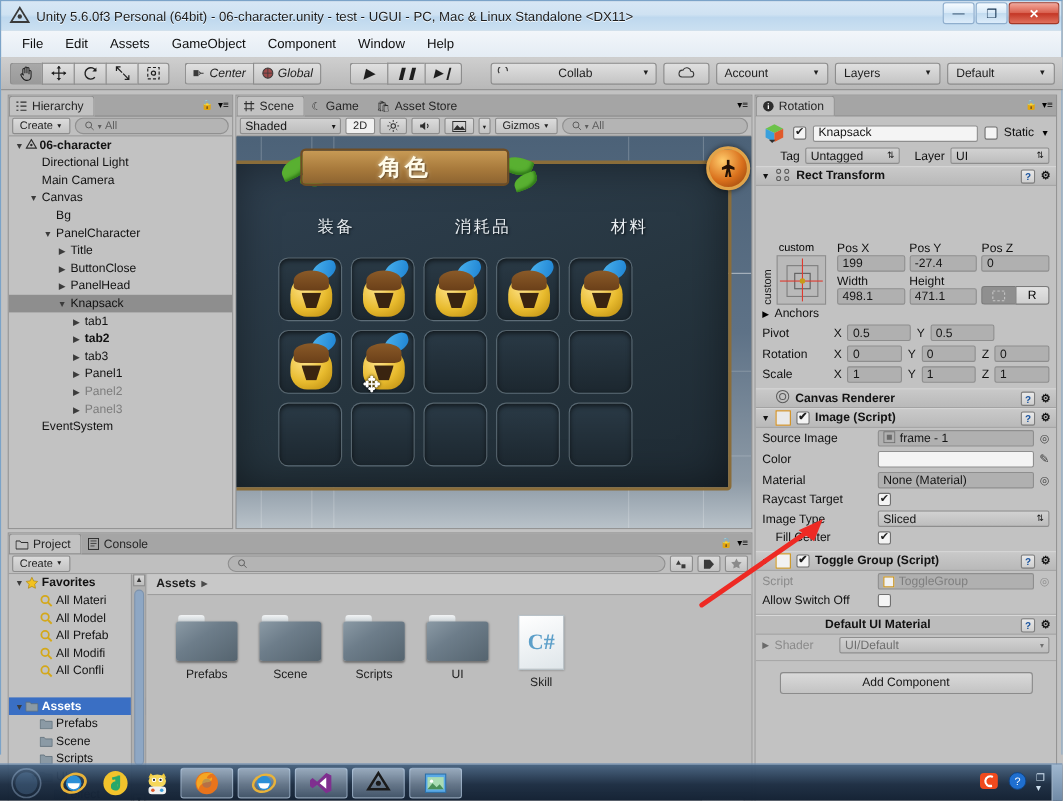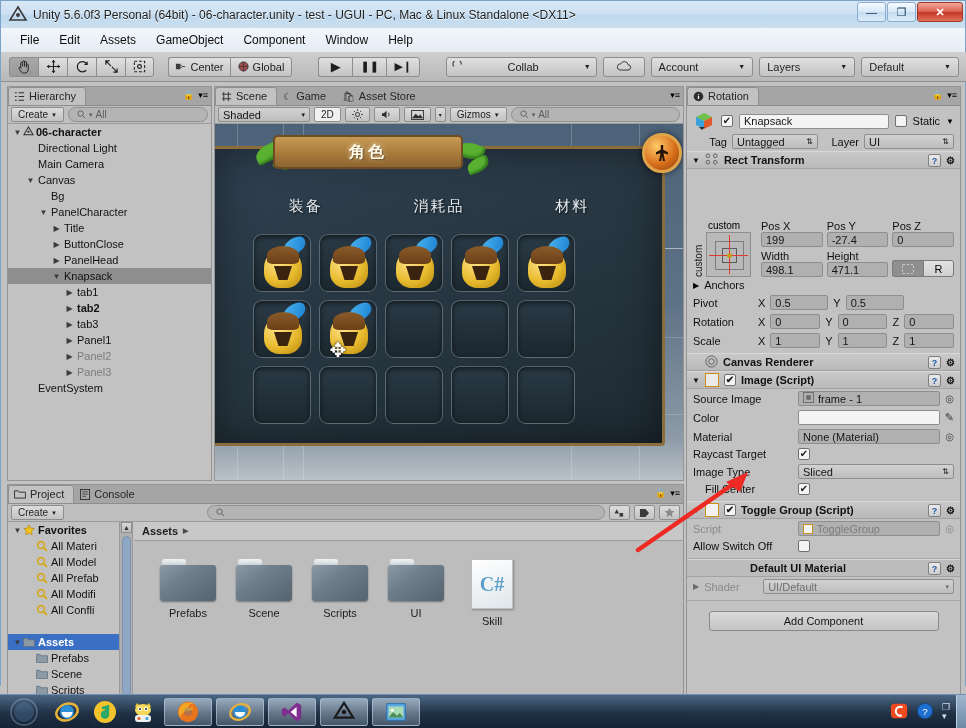--- a/index.html
+++ b/index.html
@@ -52,39 +52,39 @@
   
   .unity {
     position:absolute; left:0; top:52px; width:966px; height:634px;
     background:#c2c2c2; border-left:1px solid #7ba3c8; border-right:1px solid #7ba3c8;
   }
 
   
   .toolbar { position:absolute; left:0; top:0; width:966px; height:30px;
     background: linear-gradient(180deg,#cfcfcf,#b8b8b8);
     border-bottom:1px solid #8e8e8e; display:flex; align-items:center; }
-  .tgroup { display:flex; margin-left:8px; }
+  .tgroup { display:flex; margin-left:8px;font-style:italic; }
   .tbtn {
     height:20px; min-width:29px; padding:0 5px;
     background: linear-gradient(180deg,#e0e0e0,#c4c4c4);
     border:1px solid #8d8d8d; border-right-width:0;
     display:flex; align-items:center; justify-content:center;
     color:#1e1e1e; font-size:11px;
   }
   .tbtn:first-child { border-radius:3px 0 0 3px; }
   .tbtn:last-child { border-radius:0 3px 3px 0; border-right-width:1px; }
   .tbtn.single { border-radius:3px; border-right-width:1px;gap:40px; }
   .tbtn.on { background: linear-gradient(180deg,#a8a8a8,#9a9a9a); }
   .tbtn svg { display:block; }
   .tb-label { margin-left:4px; }
   .spacer { flex:1; }
 
   
   .panel { position:absolute; background:#c2c2c2; border:1px solid #949494; }
-  .tabrow { height:19px; background:#a5a5a5; display:flex; align-items:center;
+  .tabrow { height:19px; background:#a5a5a5; display:flex; align-items:flex-start;
     border-bottom:1px solid #8c8c8c; position:relative; }
   .tab {
     height:19px; padding:0 10px 0 6px; display:flex; align-items:center; gap:4px;
     font-size:11px; color:#262626; background:transparent; border-radius:3px 3px 0 0;
   }
   .tab.active { background:#c2c2c2; box-shadow: 0 0 0 1px #8f8f8f inset; }
   .tabrow .tr-right { position:absolute; right:3px; top:3px; display:flex; gap:4px; align-items:center;}
 
   .subbar { height:18px; background:#bfbfbf; border-bottom:1px solid #9b9b9b;
     display:flex; align-items:center; padding:0 3px; gap:4px; }
@@ -117,21 +117,21 @@
 
   
   .gamepanel { position:absolute; left:-5px; top:22px; width:455px; height:300px;
     background: linear-gradient(160deg,#2f4050,#26353f 55%,#1e2a33);
     border:3px solid #8a6d3a; border-radius:4px;
     box-shadow: inset 0 0 40px rgba(0,0,0,.45); }
   .woodbar { position:absolute; left:60px; top:-14px; width:190px; height:34px;
     background: linear-gradient(180deg,#c79a55,#a87a3c 55%,#8d6430);
     border:2px solid #6e4d24; border-radius:5px;
     display:flex; align-items:center; justify-content:center; }
-  .woodbar span { font-size:16px; color:#fffbe8; letter-spacing:3px;
+  .woodbar span { font-size:21px; color:#fffbe8; letter-spacing:3px;
     text-shadow:1px 1px 2px #5a3c18, 0 0 4px #f7e9c4; font-weight:bold; }
   .leaf { position:absolute; width:26px; height:16px; background:#59b031;
     border-radius:60% 10% 60% 10%; box-shadow: inset -2px -2px 3px #2f7a18; }
   .leaf.l1 { left:42px; top:-4px; transform:rotate(-25deg); }
   .leaf.l2 { left:58px; top:6px; transform:rotate(15deg) scale(.8); }
   .leaf.l3 { left:245px; top:-6px; transform:rotate(20deg); }
   .leaf.l4 { left:252px; top:8px; transform:rotate(-20deg) scale(.85); }
   .charbtn { position:absolute; right:-20px; top:-16px; width:40px; height:40px;
     border-radius:50%; background: radial-gradient(circle at 35% 30%,#ffcb6b,#d9701c 55%,#8d3d0a);
     border:3px solid #e0a44a; display:flex; align-items:center; justify-content:center;

